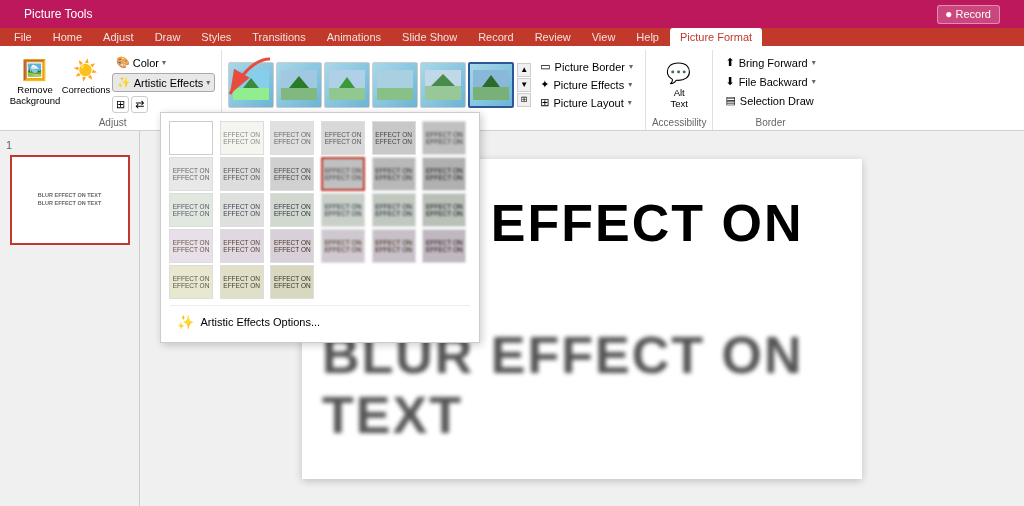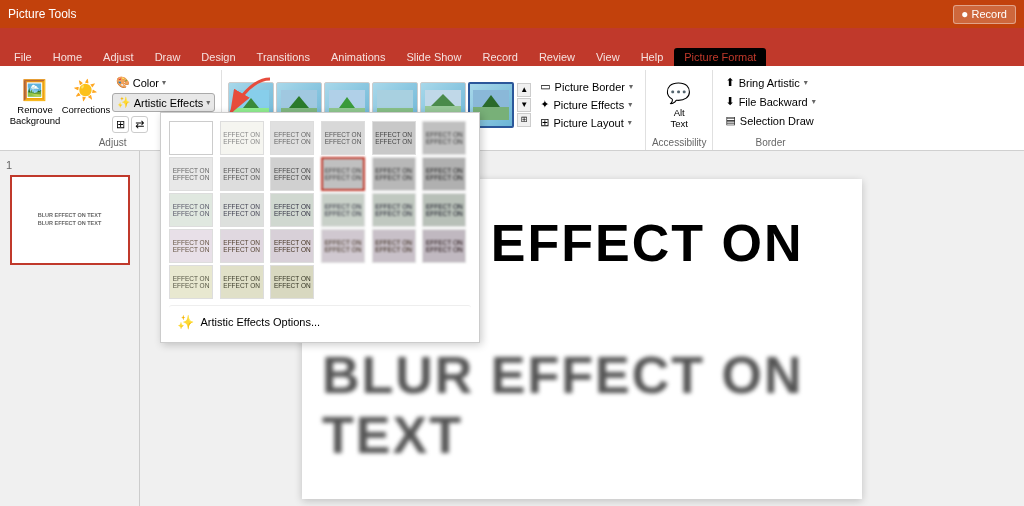--- a/index.html
+++ b/index.html
@@ -1,25 +1,25 @@
 <!DOCTYPE html>
 <html><head>
   <meta charset="utf-8">
   <style>
     * { box-sizing: border-box; margin: 0; padding: 0; }
     body { font-family: 'Segoe UI', Arial, sans-serif; font-size: 12px; background: #f0f0f0; overflow: hidden; }
 
     
     .title-bar {
       height: 28px;
-      background: #c2410c;
+      background: #be185d;
       display: flex;
       align-items: center;
       justify-content: space-between;
-      padding: 0 8px;
+      padding: 0 24px;
       color: white;
     }
     .title-bar-left { display: flex; align-items: center; gap: 16px; font-size: 12px; }
     .title-bar-right { display: flex; align-items: center; gap: 8px; }
     .record-btn-title {
       background: rgba(255,255,255,0.2);
       border: 1px solid rgba(255,255,255,0.4);
       border-radius: 3px;
       padding: 2px 8px;
       color: white;
@@ -315,24 +315,23 @@
       background: #c0392b;
       padding: 0 4px;
       gap: 1px;
     }
     .tab-item {
       padding: 3px 10px;
       font-size: 11px;
       color: rgba(255,255,255,0.85);
       cursor: pointer;
       border-radius: 3px 3px 0 0;
-      margin-top: 20px;
     }
     .tab-item.active {
-      background: #000000;
+      background: #ffffff;
       color: #c0392b;
       font-weight: 500;
     }
   </style>
 </head>
 <body>
 
 <div class="title-bar">
   <div class="title-bar-left">
     <span>Picture Tools</span>
@@ -343,21 +342,21 @@
       <span>Record</span>
     </div>
   </div>
 </div>
 
 <div class="tab-row">
   <div class="tab-item">File</div>
   <div class="tab-item">Home</div>
   <div class="tab-item">Adjust</div>
   <div class="tab-item">Draw</div>
-  <div class="tab-item">Design</div>
+  <div class="tab-item">Styles</div>
   <div class="tab-item">Transitions</div>
   <div class="tab-item">Animations</div>
   <div class="tab-item">Slide Show</div>
   <div class="tab-item">Record</div>
   <div class="tab-item">Review</div>
   <div class="tab-item">View</div>
   <div class="tab-item">Help</div>
   <div class="tab-item active">Picture Format</div>
 </div>
 
@@ -483,21 +482,21 @@
           <div style="font-size:9.5px;">Alt<br>Text</div>
         </div>
       </div>
       <div class="ribbon-group-label">Accessibility</div>
     </div>
 
     <div class="ribbon-group">
       <div class="ribbon-group-content" style="flex-direction:column; gap:2px;">
         <div class="right-ribbon-btn">
           <span>⬆</span>
-          <span>Bring Artistic</span>
+          <span>Bring Forward</span>
           <span class="drop-arrow">▾</span>
         </div>
         <div class="right-ribbon-btn">
           <span>⬇</span>
           <span>File Backward</span>
           <span class="drop-arrow">▾</span>
         </div>
         <div class="right-ribbon-btn">
           <span>▤</span>
           <span>Selection Draw</span>

